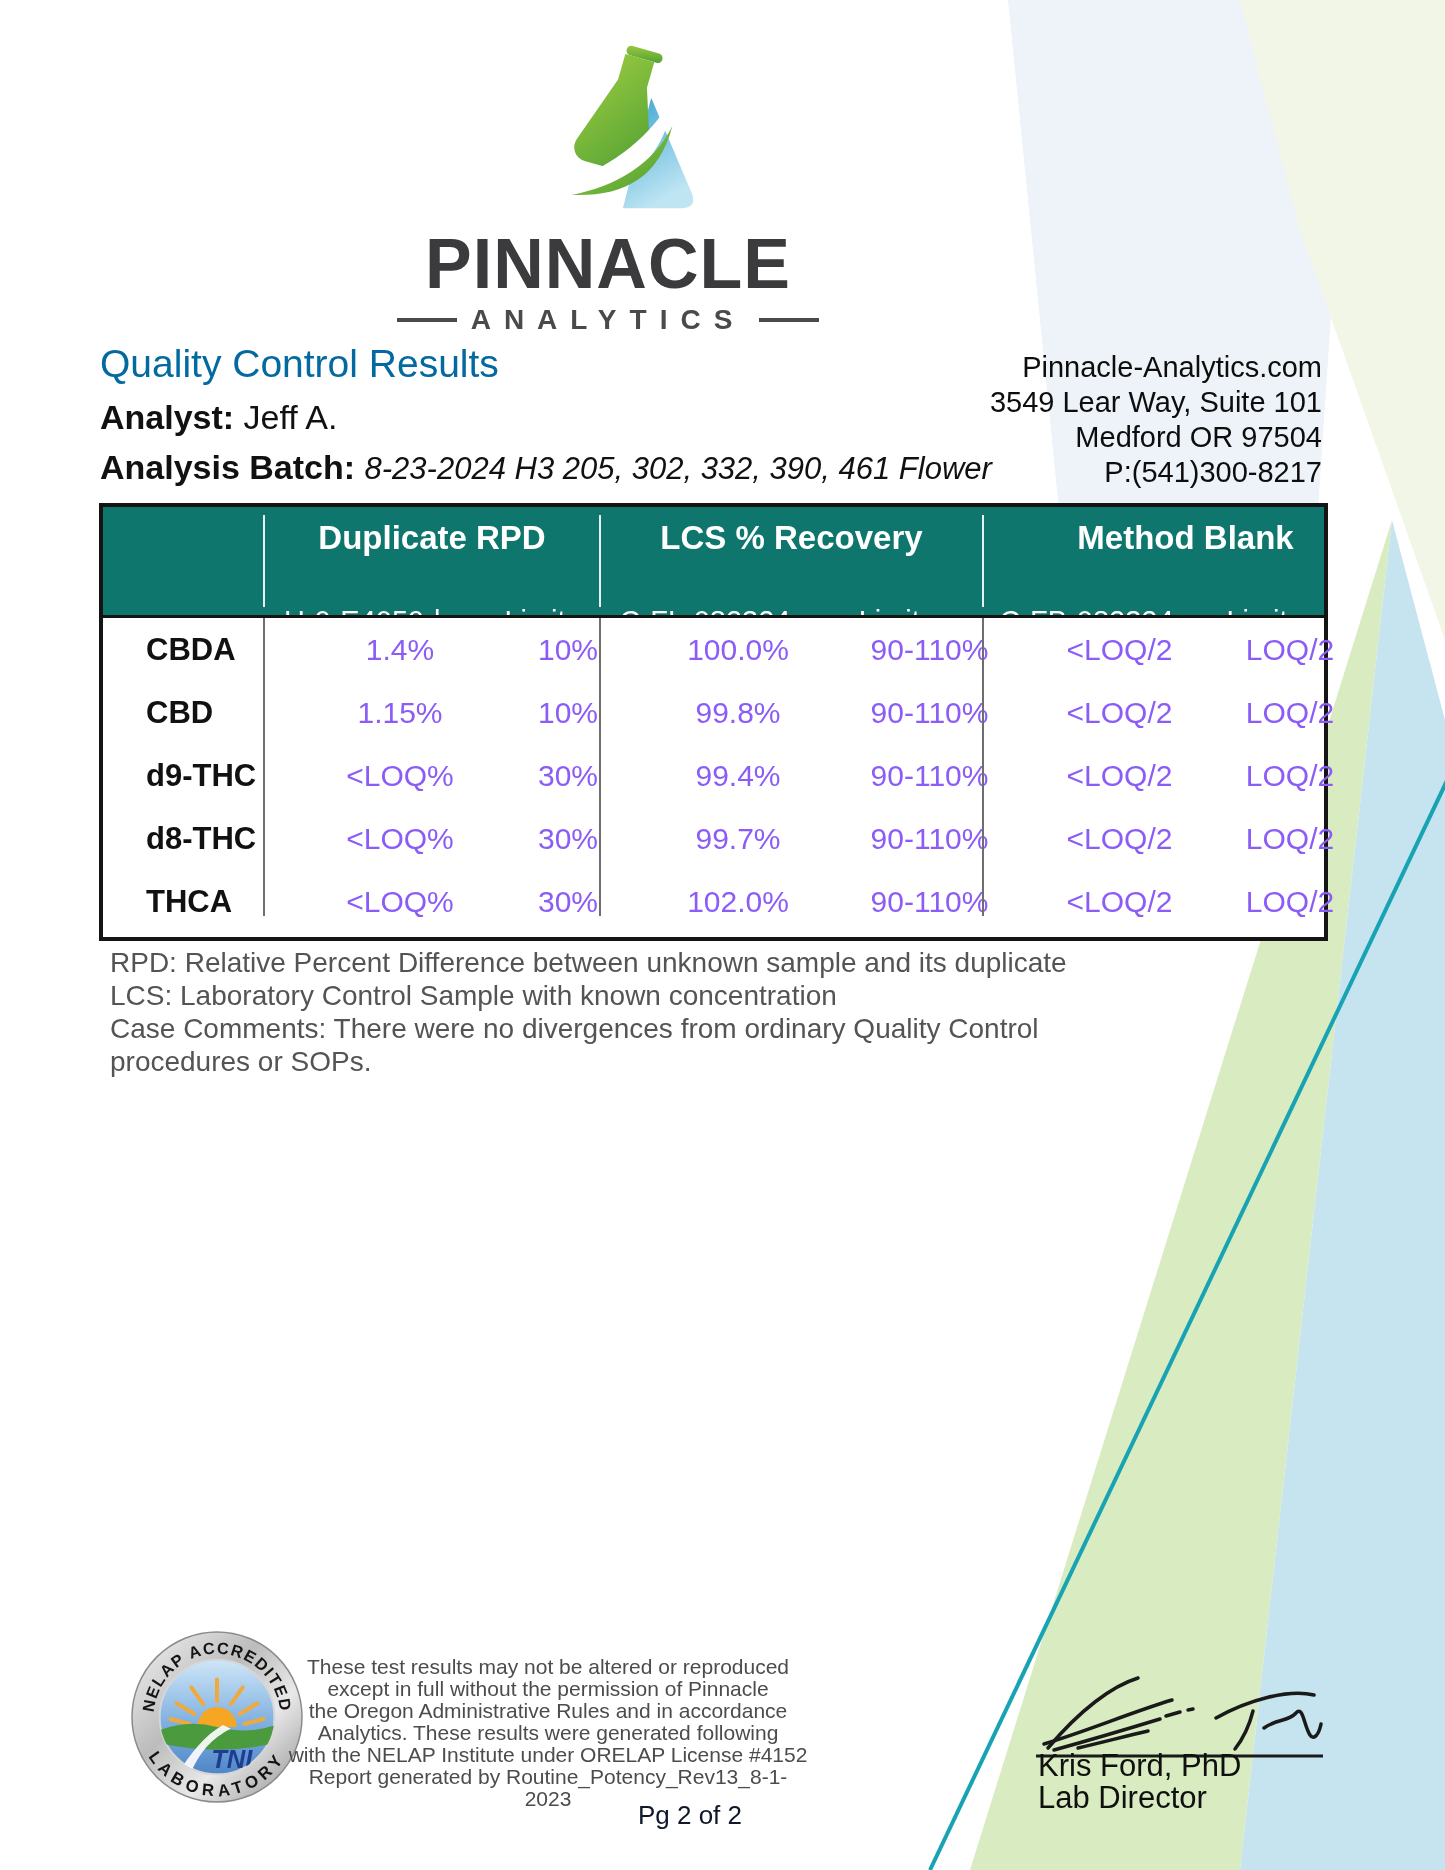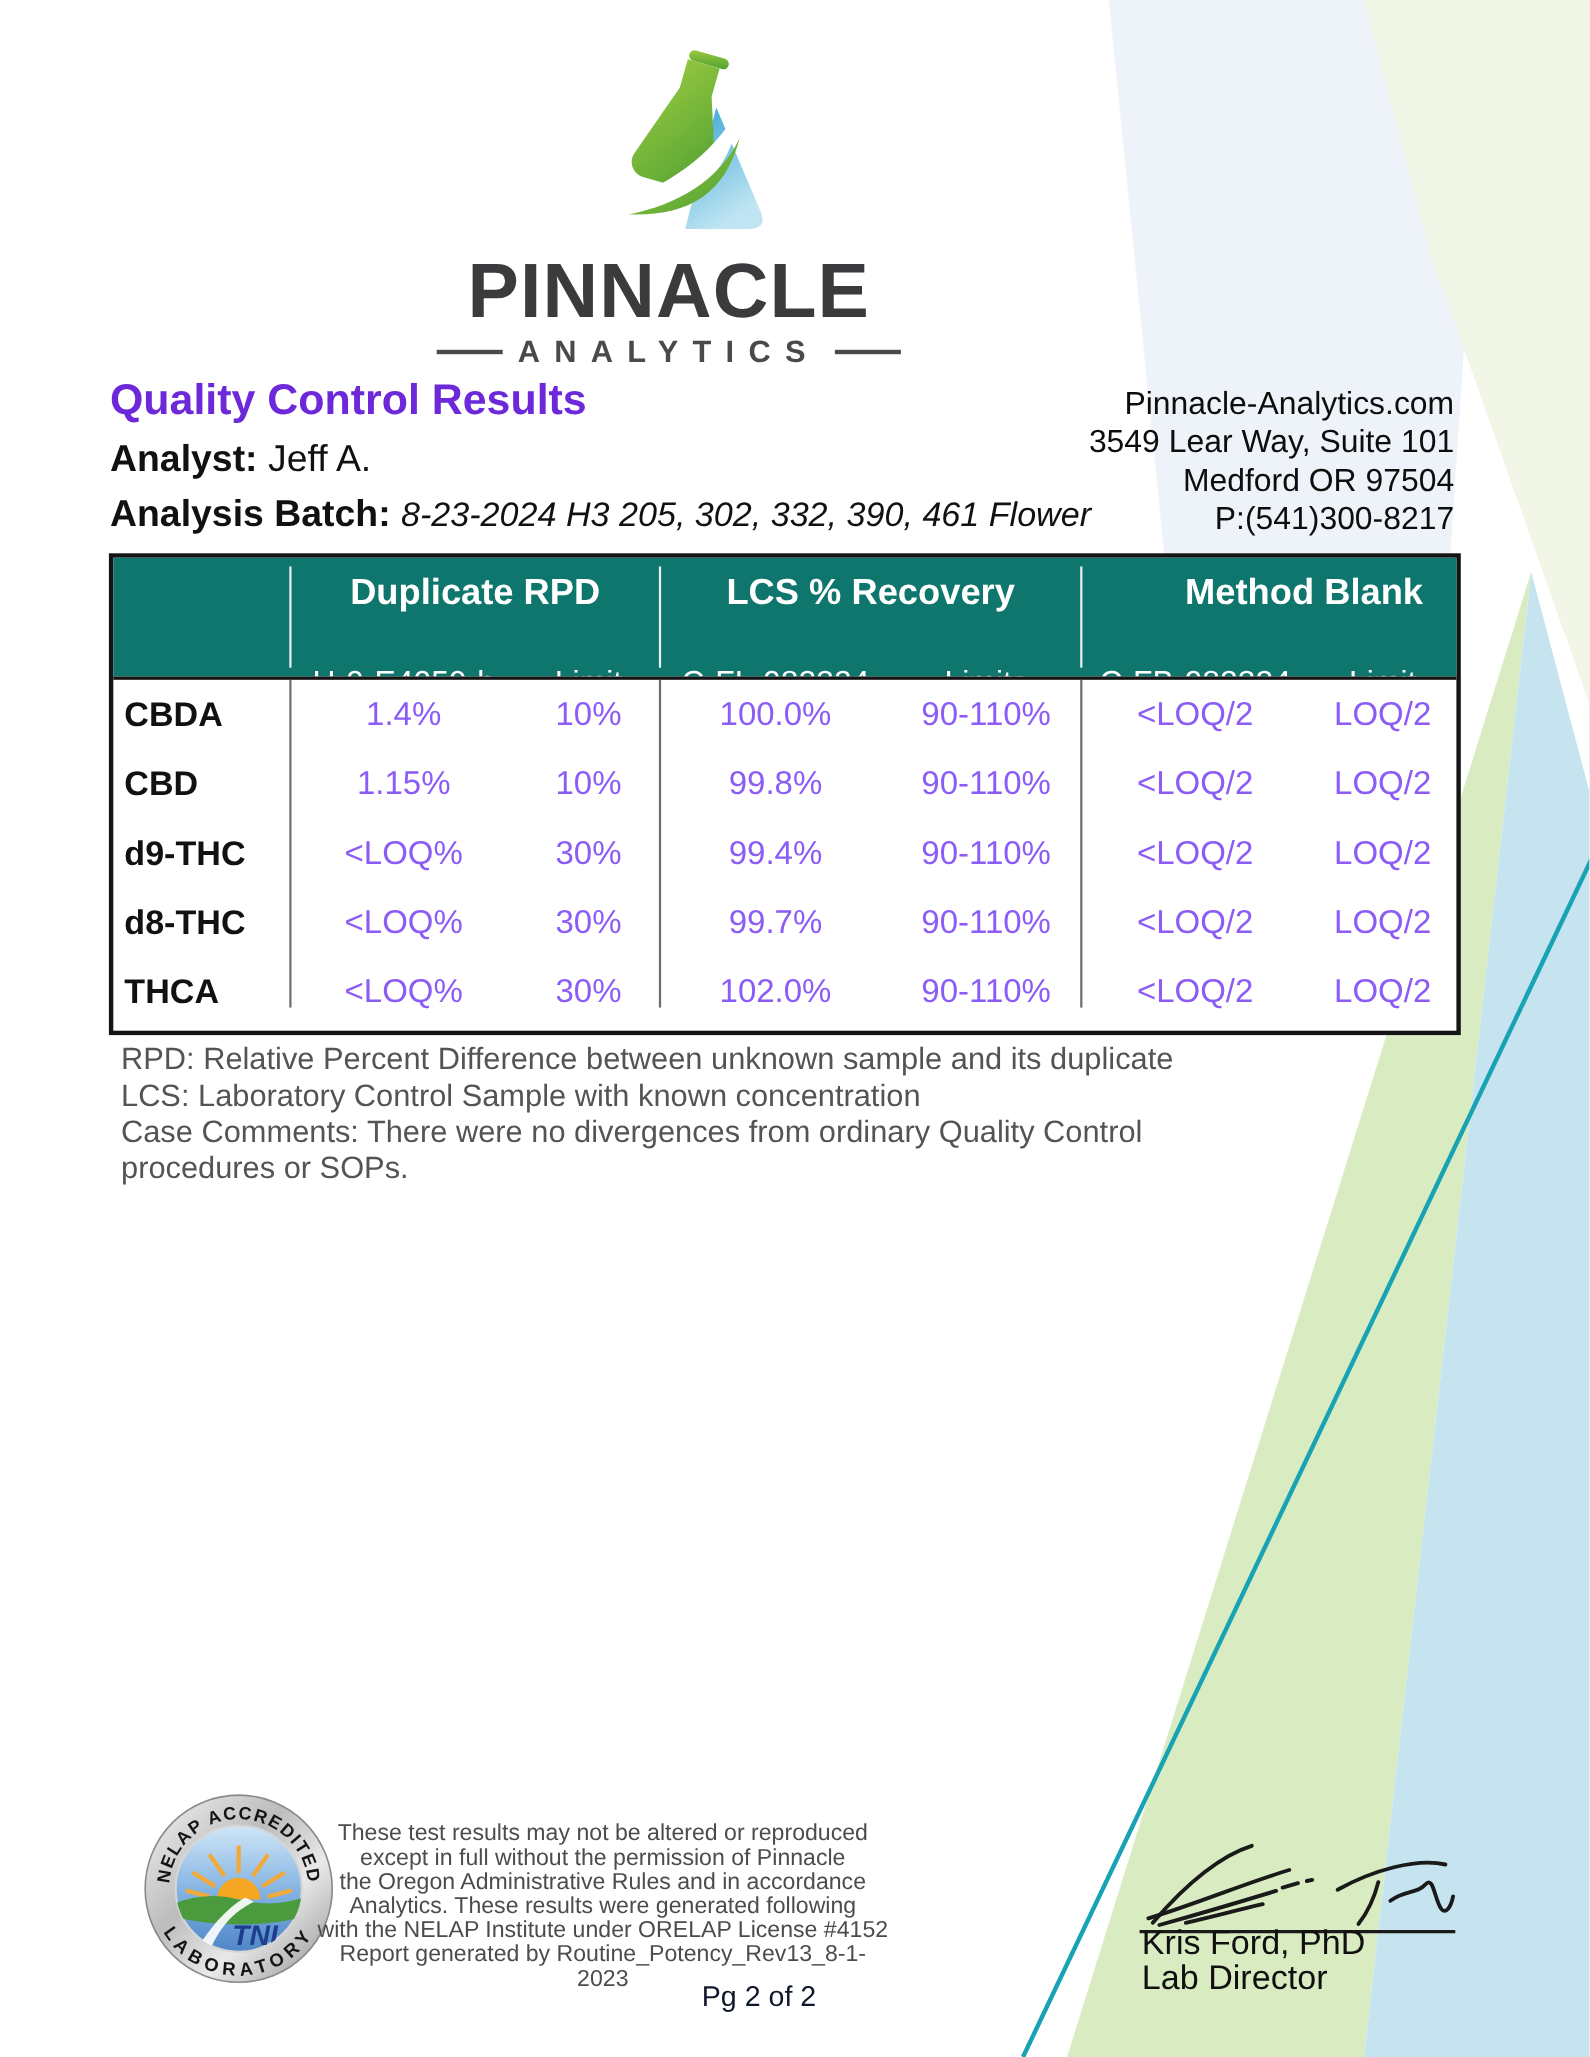--- a/index.html
+++ b/index.html
@@ -13,34 +13,34 @@
   #bg-svg{position:absolute; left:0; top:0; width:1445px; height:1870px; z-index:0;}
   .content{position:relative; z-index:1;}
   
   .flask-logo{left:538px; top:36px; width:168px; height:194px;}
   .brand{left:380px; top:224px; width:456px; text-align:center;
     font-size:70px; font-weight:700; letter-spacing:1px; color:#3b3b3d; white-space:nowrap;}
   .brand-sub-row{left:380px; top:304px; width:456px; display:flex; align-items:center; justify-content:center; gap:14px;}
   .brand-sub-row .rule{width:60px; height:4px; background:#4a4a4c;}
   .brand-sub{font-size:28px; font-weight:700; letter-spacing:13px; color:#4a4a4c; white-space:nowrap;}
   
-  .qc-title{left:100px; top:342px; font-size:39px; font-weight:700; color:#6d28d9;}
+  .qc-title{left:100px; top:342px; font-size:39px; font-weight:400; color:#0369a1;}
   .analyst-line{left:100px; top:398px; font-size:34px;}
   .analyst-line b{font-weight:700;}
   .batch-line{left:100px; top:448px; font-size:34px;}
   .batch-line .val{font-style:italic; font-size:31px;}
   .contact{right:123px; top:350px; text-align:right; font-size:29px; line-height:35px; color:#0d0d0d;}
   
   .qc-table{left:99px; top:503px; width:1221px; height:430px; border:4px solid #141414; background:#fff;}
   .thead{position:absolute; left:0; top:0; width:1221px; height:108px; background:#0f766e;}
   .g-title{position:absolute; top:12px; font-size:33px; font-weight:700; color:#fff; text-align:center;}
   .g-sub{position:absolute; top:62px; font-size:29px; color:#fff; text-align:center;margin-top:36px;}
   .hdiv{position:absolute; top:8px; height:92px; width:2px; background:rgba(255,255,255,.9);}
   .head-sep{position:absolute; left:0; top:108px; width:1221px; height:3px; background:#141414;}
-  .tbody{position:absolute; left:0; top:111px; width:1221px; height:362px;}
+  .tbody{position:absolute; left:0; top:111px; width:1221px; height:362px;padding-left:33px;}
   .bdiv{position:absolute; width:2px; height:298px; top:0; background:#6e6e6e;}
   .trow{display:grid; grid-template-columns:161px 206px 130px 210px 173px 207px 134px;
         height:63px; align-items:center;}
   .trow .analyte{padding-left:10px; font-weight:700; font-size:31px;}
   .trow .cell{text-align:center; font-size:30px; color:#8b5cf6;}
   
   .notes{left:110px; top:946px; width:1060px; font-size:28px; line-height:33px; color:#545456;}
   
   .badge-svg{left:130px; top:1630px; width:174px; height:174px;}
   .disclaimer{left:288px; top:1656px; width:520px; text-align:center;

